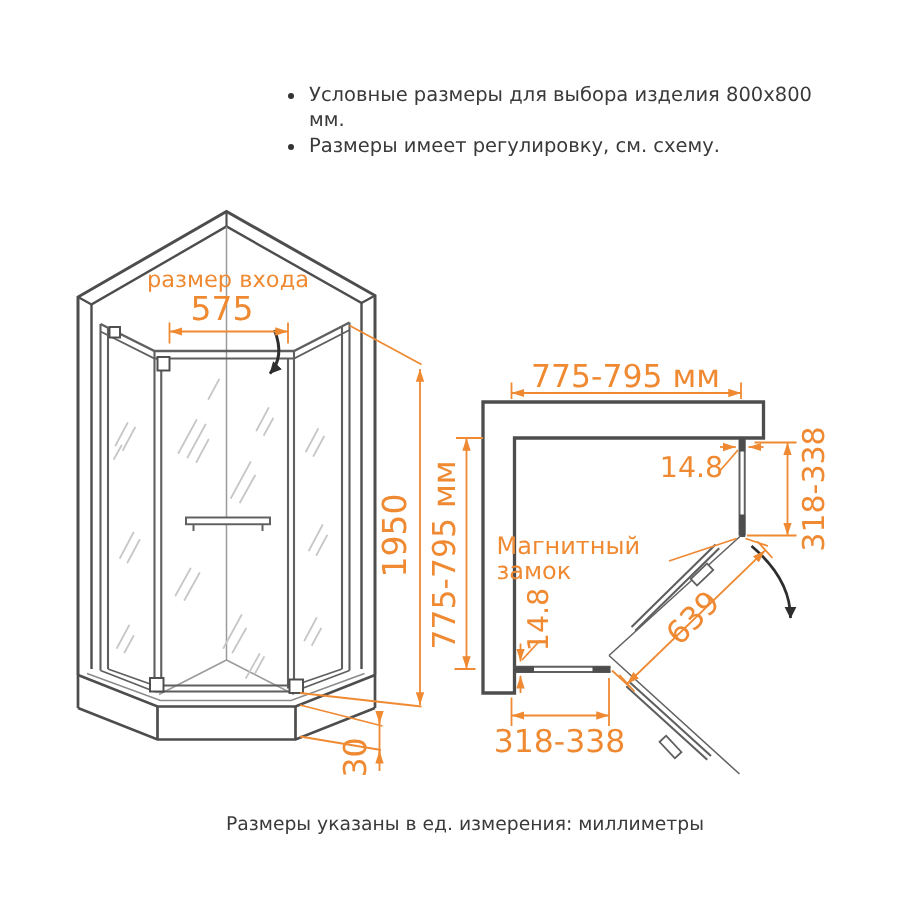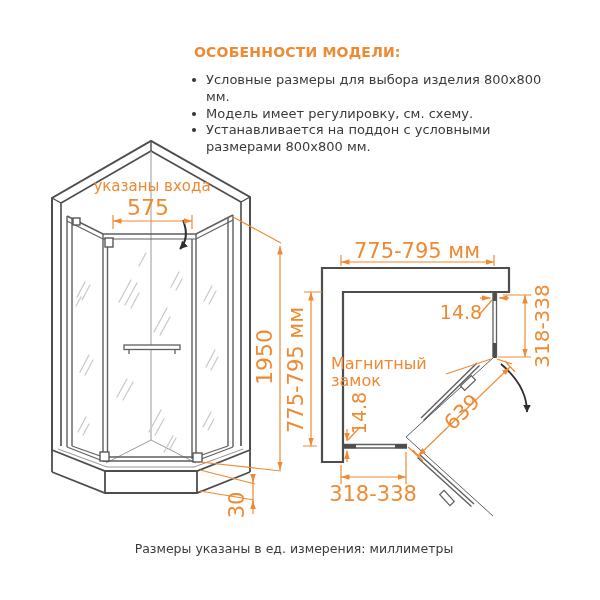--- a/index.html
+++ b/index.html
@@ -15,21 +15,21 @@
   #features li{position:relative;padding-left:16px;font-size:13px;line-height:16.8px;color:var(--ink);}
   #features .dot{position:absolute;left:2px;top:6px;width:4px;height:4px;border-radius:50%;background:#333;}
   
   .dim{position:absolute;color:var(--accent);white-space:nowrap;transform:translate(-50%,-50%);}
   .rot90{transform:translate(-50%,-50%) rotate(-90deg);}
   .rot45{transform:translate(-50%,-50%) rotate(-45deg);}
   .f22{font-size:22px;} .f21{font-size:21px;} .f20{font-size:20px;} .f19{font-size:19px;}
   .f15{font-size:15px;}
   #tv-lock{position:absolute;left:331px;top:355px;width:122px;text-align:left;
            color:var(--accent);font-size:16px;line-height:17px;transform:none;white-space:normal;}
-  #footer-note{position:absolute;left:44px;top:541px;width:500px;text-align:center;
+  #footer-note{position:absolute;left:60px;top:541px;width:500px;text-align:center;
                font-size:12.5px;color:var(--ink);}
 </style>
 </head>
 <body>
 
 <div id="canvas">
 
   <svg id="art" width="600" height="600" viewBox="0 0 600 600">
     <defs>
       <marker id="ae" markerUnits="userSpaceOnUse" markerWidth="12" markerHeight="10" refX="8.5" refY="3.5" orient="auto">
@@ -144,29 +144,27 @@
         <line x1="347" y1="462" x2="347" y2="450.5" marker-end="url(#ae)"></line>
         <path d="M360,427 L348,440"></path>
         <path d="M446,374 L491,359"></path>
         <path d="M497,359 L512,364 M408,447 L420,458 M505,361 L515,372 M413,450 L423,461"></path>
         <line x1="510" y1="367" x2="418" y2="456" marker-start="url(#as)" marker-end="url(#ae)"></line>
       </g>
     </g>
   </svg>
 
   <div id="header">
-    <div class="title">ОСОБЕННОСТИ МОДЕЛИ:</div>
     <ul id="features">
       <li><span class="dot"></span><span>Условные размеры для выбора изделия 800x800 мм.</span></li>
-      <li><span class="dot"></span><span>Модель имеет регулировку, см. схему.</span></li>
-      <li><span class="dot"></span><span>Устанавливается на поддон с условными размерами 800x800 мм.</span></li>
+      <li><span class="dot"></span><span>Размеры имеет регулировку, см. схему.</span></li>
     </ul>
   </div>
 
-  <div class="dim f15" style="left:152px;top:186px;">указаны входа</div>
+  <div class="dim f15" style="left:152px;top:186px;">размер входа</div>
   <div class="dim f22" style="left:148px;top:207px;">575</div>
   <div class="dim rot90 f22" style="left:264px;top:357px;">1950</div>
   <div class="dim rot90 f21" style="left:237px;top:505px;">30</div>
 
   <div class="dim f21" style="left:417px;top:251px;">775-795 мм</div>
   <div class="dim rot90 f21" style="left:296px;top:370px;">775-795 мм</div>
   <div class="dim rot90 f20" style="left:542px;top:326px;">318-338</div>
   <div class="dim f19" style="left:461px;top:312px;">14.8</div>
   <div class="dim rot90 f19" style="left:359px;top:413px;">14.8</div>
   <div class="dim rot45 f21" style="left:462px;top:412px;">639</div>

